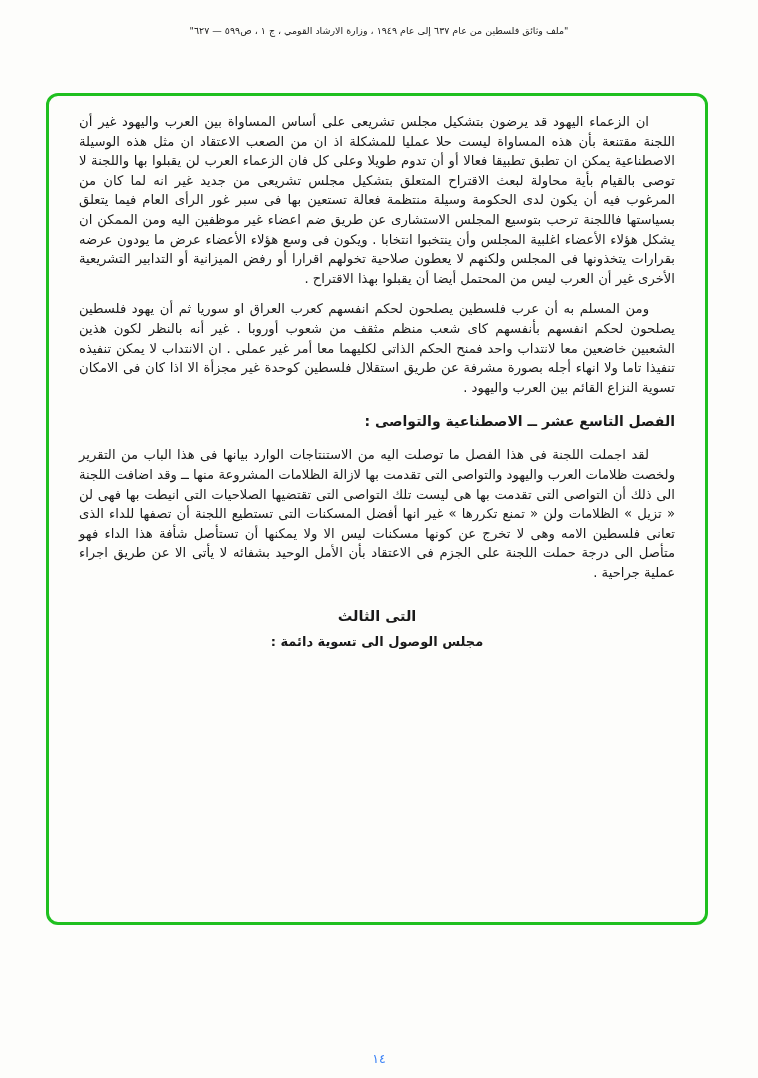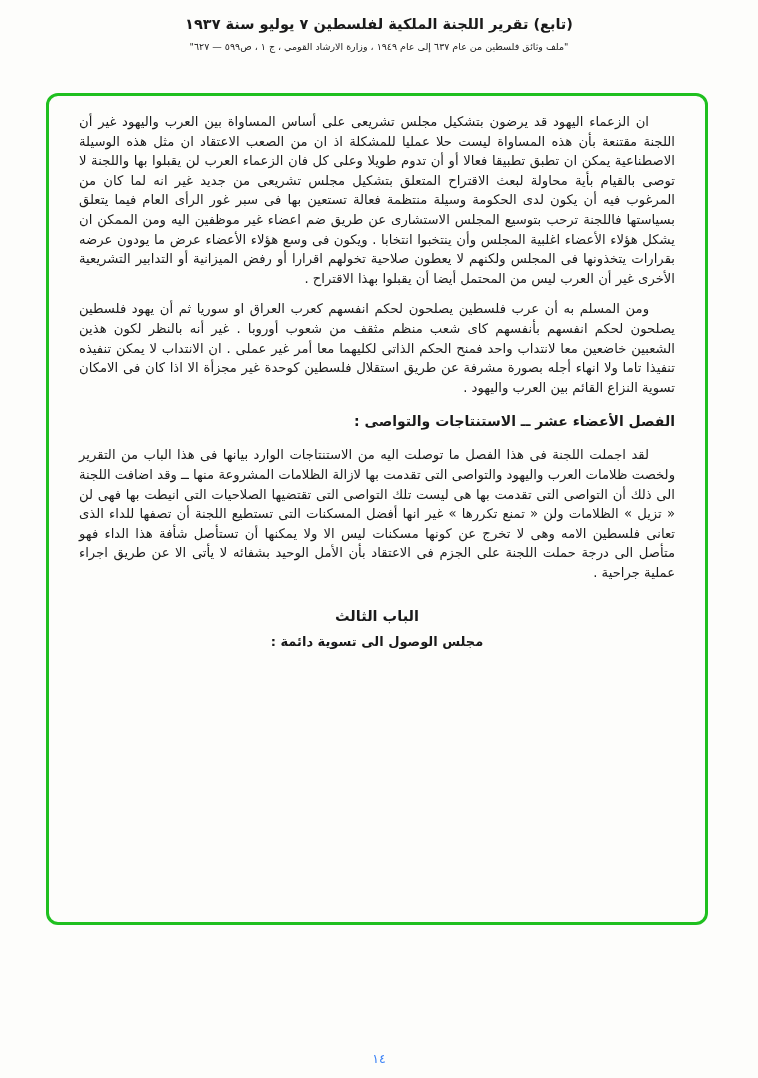--- a/index.html
+++ b/index.html
@@ -76,35 +76,34 @@
     font-size: 12.5px;
     color: #3b82f6;
   }
 </style>
 </head>
 <body>
 
 <div class="page">
 
   <div class="header">
-    <div class="header-title">(تابع) تقرير اللجنة الملكية لفلسطين ٧ يوليو سنة ١٩٣٧</div>
     <div class="header-subtitle">"ملف وثائق فلسطين من عام ٦٣٧ إلى عام ١٩٤٩ ، وزارة الارشاد القومي ، ج ١ ، ص٥٩٩ — ٦٢٧"</div>
   </div>
 
   <div class="green-box">
 
     <p class="para">ان الزعماء اليهود قد يرضون بتشكيل مجلس تشريعى على أساس المساواة بين العرب واليهود غير أن اللجنة مقتنعة بأن هذه المساواة ليست حلا عمليا للمشكلة اذ ان من الصعب الاعتقاد ان مثل هذه الوسيلة الاصطناعية يمكن ان تطبق تطبيقا فعالا أو أن تدوم طويلا وعلى كل فان الزعماء العرب لن يقبلوا بها واللجنة لا توصى بالقيام بأية محاولة لبعث الاقتراح المتعلق بتشكيل مجلس تشريعى من جديد غير انه لما كان من المرغوب فيه أن يكون لدى الحكومة وسيلة منتظمة فعالة تستعين بها فى سبر غور الرأى العام فيما يتعلق بسياستها فاللجنة ترحب بتوسيع المجلس الاستشارى عن طريق ضم اعضاء غير موظفين اليه ومن الممكن ان يشكل هؤلاء الأعضاء اغلبية المجلس وأن ينتخبوا انتخابا . ويكون فى وسع هؤلاء الأعضاء عرض ما يودون عرضه بقرارات يتخذونها فى المجلس ولكنهم لا يعطون صلاحية تخولهم اقرارا أو رفض الميزانية أو التدابير التشريعية الأخرى غير أن العرب ليس من المحتمل أيضا أن يقبلوا بهذا الاقتراح .</p>
 
     <p class="para">ومن المسلم به أن عرب فلسطين يصلحون لحكم انفسهم كعرب العراق او سوريا ثم أن يهود فلسطين يصلحون لحكم انفسهم بأنفسهم كاى شعب منظم مثقف من شعوب أوروبا . غير أنه بالنظر لكون هذين الشعبين خاضعين معا لانتداب واحد فمنح الحكم الذاتى لكليهما معا أمر غير عملى . ان الانتداب لا يمكن تنفيذه تنفيذا تاما ولا انهاء أجله بصورة مشرفة عن طريق استقلال فلسطين كوحدة غير مجزأة الا اذا كان فى الامكان تسوية النزاع القائم بين العرب واليهود .</p>
 
-    <h2 class="chapter-heading">الفصل الأعضاء عشر ــ الاستنتاجات والتواصى :</h2>
+    <h2 class="chapter-heading">الفصل التاسع عشر ــ الاصطناعية والتواصى :</h2>
 
     <p class="para">لقد اجملت اللجنة فى هذا الفصل ما توصلت اليه من الاستنتاجات الوارد بيانها فى هذا الباب من التقرير ولخصت ظلامات العرب واليهود والتواصى التى تقدمت بها لازالة الظلامات المشروعة منها ــ وقد اضافت اللجنة الى ذلك أن التواصى التى تقدمت بها هى ليست تلك التواصى التى تقتضيها الصلاحيات التى انيطت بها فهى لن « تزيل » الظلامات ولن « تمنع تكررها » غير انها أفضل المسكنات التى تستطيع اللجنة أن تصفها للداء الذى تعانى فلسطين الامه وهى لا تخرج عن كونها مسكنات ليس الا ولا يمكنها أن تستأصل شأفة هذا الداء فهو متأصل الى درجة حملت اللجنة على الجزم فى الاعتقاد بأن الأمل الوحيد بشفائه لا يأتى الا عن طريق اجراء عملية جراحية .</p>
 
-    <div class="part-title">الباب الثالث</div>
+    <div class="part-title">التى الثالث</div>
 
     <div class="part-subtitle">مجلس الوصول الى تسوية دائمة :</div>
 
 
 
   </div>
 
   <div class="page-number">١٤</div>
 
 </div>

